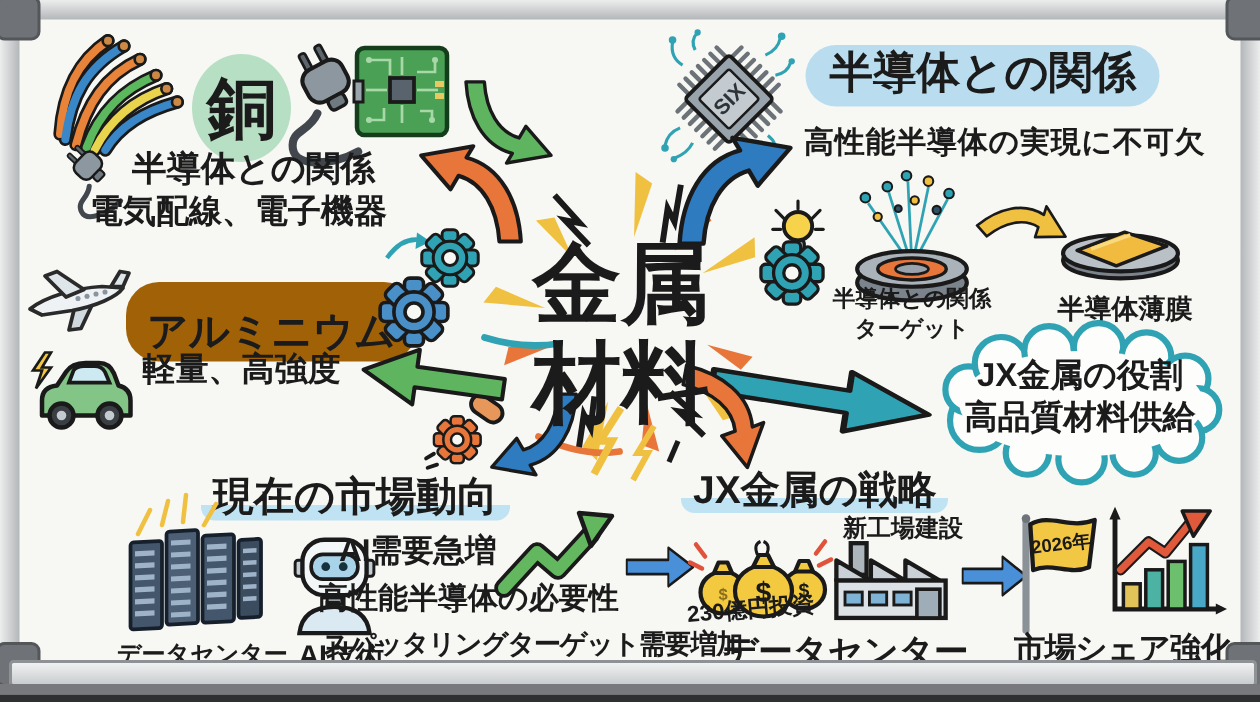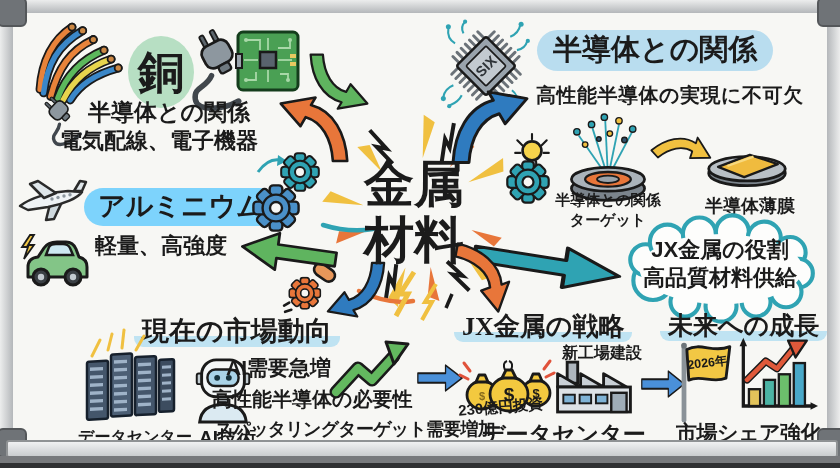--- a/index.html
+++ b/index.html
@@ -1,22 +1,22 @@
 <!DOCTYPE html>
 <html><head>
 <meta charset="utf-8">
 <style>
   html,body{margin:0;padding:0;background:#dcdcdc;}
   #stage{position:relative;width:840px;height:468px;background:#f7f7f4;overflow:hidden;
          font-family:"Liberation Sans","DejaVu Sans",sans-serif;}
   .abs{position:absolute;}
   .t{position:absolute;font-weight:bold;color:#1b1b1b;white-space:nowrap;line-height:1.15;}
-  .hl-blue{background:linear-gradient(to top,#bfe3f2 34%,transparent 34%);padding:0 8px;border-radius:9px;font-family:Liberation Serif, serif;}
+  .hl-blue{background:linear-gradient(to top,#bfe3f2 34%,transparent 34%);padding:0 8px;border-radius:9px;}
   .pill-blue{background:#b9ddef;border-radius:28px;padding:3px 16px 5px;}
-  .pill-green{background:#7dd3fc;border-radius:22px;padding:3px 14px 4px;}
+  .pill-green{background:#a16207;border-radius:22px;padding:18px 14px 4px;}
   .ell-green{position:absolute;background:#b7dfc3;border-radius:50%;display:flex;align-items:center;justify-content:center;}
   .ctr{text-align:center;}
   svg{overflow:visible;}
   
   .fr-top{position:absolute;left:0;top:0;width:840px;height:13px;background:linear-gradient(180deg,#eceded,#b4b7ba);}
   .fr-left{position:absolute;left:0;top:0;width:13px;height:456px;background:linear-gradient(90deg,#eceded,#b4b7ba);}
   .fr-right{position:absolute;left:827px;top:0;width:13px;height:456px;background:linear-gradient(270deg,#eceded,#b4b7ba);}
   .cap{position:absolute;width:26px;height:26px;background:#6f7377;border:2px solid #54575a;border-radius:6px;}
   .tray{position:absolute;left:6px;top:440px;width:828px;height:14px;background:linear-gradient(180deg,#f0f1f2,#c9ccce);border:2px solid #8f9294;border-radius:3px;}
   .sh1{position:absolute;left:0;top:456px;width:840px;height:7px;background:#77797c;}
@@ -71,21 +71,21 @@
       <polygon points="-4,-55 -8,-90 3,-84" fill="#f0c040" transform="rotate(322)"></polygon>
       <path d="M-2,-56 L-9,-78 L-1,-72 L-8,-96" stroke="#1a1a1a" stroke-width="4" fill="none" transform="rotate(26)"></path>
       <path d="M-2,-56 L-9,-76 L-1,-70 L-8,-92" stroke="#1a1a1a" stroke-width="4" fill="none" transform="rotate(152)"></path>
       <path d="M-2,-56 L-9,-76 L-1,-70 L-8,-92" stroke="#1a1a1a" stroke-width="4" fill="none" transform="rotate(206)"></path>
       <path d="M-2,-56 L-9,-78 L-1,-72 L-8,-96" stroke="#1a1a1a" stroke-width="4" fill="none" transform="rotate(334)"></path>
       <path d="M-96,12 Q-70,20 -46,16" stroke="#2fa3b3" stroke-width="4.5" fill="none" stroke-linecap="round"></path>
       <path d="M52,44 Q78,52 100,44" stroke="#2fa3b3" stroke-width="4.5" fill="none" stroke-linecap="round"></path>
       <path d="M-60,78 Q-30,92 -6,88" stroke="#e8763a" stroke-width="4.5" fill="none" stroke-linecap="round"></path>
     </g>
   </svg>
-  <div class="t ctr" style="left:350px;top:156px;width:128px;font-size:50px;line-height:1.12;z-index:3">
+  <div class="t ctr" style="left:350px;top:156px;width:128px;font-size:59px;line-height:1.12;z-index:3">
     <div>金属</div>
     <div>材料</div>
   </div>
   <svg class="abs" style="left:388px;top:258px;width:70px;height:64px;z-index:2" viewBox="0 0 70 64">
     <path d="M8,58 L20,36 L12,36 L26,14" stroke="#f0c040" stroke-width="5" fill="none"></path>
     <path d="M34,62 L44,44 L37,44 L48,26" stroke="#f0c040" stroke-width="4" fill="none"></path>
     <path d="M58,50 L64,36" stroke="#1a1a1a" stroke-width="3.5"></path>
   </svg>
 
   <svg class="abs" style="left:302px;top:52px;width:74px;height:58px;color:#5fb45f;transform:scaleY(-1);z-index:2">
@@ -423,21 +423,20 @@
       <rect x="16" y="38" width="12" height="9"></rect>
         <rect x="33" y="38" width="12" height="9"></rect>
         <rect x="50" y="38" width="12" height="9"></rect>
     </g>
   </svg>
   <div class="t" style="left:482px;top:421px;font-size:23px">データセンター</div>
   <svg class="abs" style="left:640px;top:368px;width:46px;height:32px;color:#4a90d9">
       <use href="#s-arrow"></use>
     </svg>
 
-  <div class="t hl-blue" style="left:660px;top:312px;font-size:25px">未来への成長</div>
   <svg class="abs" style="left:674px;top:340px;width:62px;height:84px" viewBox="0 0 64 88">
     <line x1="10" y1="8" x2="10" y2="84" stroke="#8a9298" stroke-width="5" stroke-linecap="round"></line>
     <circle cx="10" cy="6" r="3" fill="#6d757b"></circle>
     <path d="M13,10 C28,2 40,14 58,7 L54,40 C40,46 28,36 15,42 Z" fill="#f2c744" stroke="#1a1a1a" stroke-width="3" stroke-linejoin="round"></path>
     <text x="35" y="28" transform="rotate(-7 35 28)" font-size="13" font-weight="bold" fill="#1a1a1a" text-anchor="middle">2026年</text>
   </svg>
   <svg class="abs" style="left:734px;top:336px;width:84px;height:84px" viewBox="0 0 90 88">
     <path d="M10,6 V74 H86" stroke="#1a1a1a" stroke-width="3.5" fill="none"></path>
     <polygon points="6,10 10,1 14,10" fill="#1a1a1a"></polygon>
       <polygon points="82,70 90,74 82,78" fill="#1a1a1a"></polygon>

